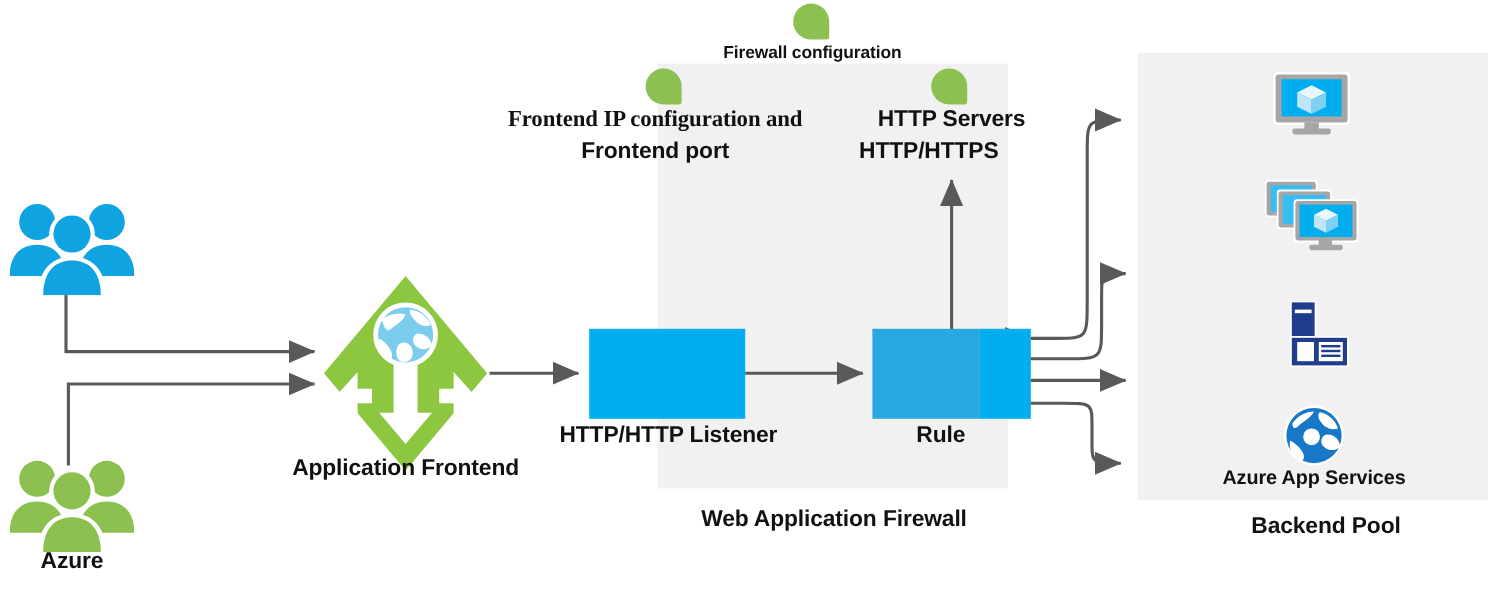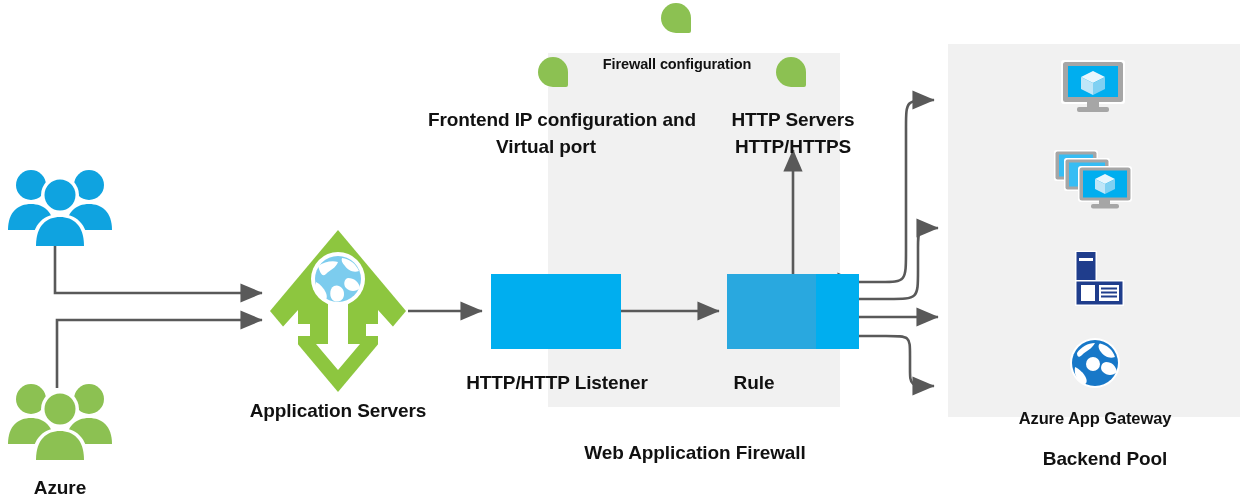--- a/index.html
+++ b/index.html
@@ -21,21 +21,20 @@
 
   
   .lbl {
     position: absolute;
     color: #111111;
     font-weight: bold;
     text-align: center;
     line-height: 1.18;
     white-space: pre;
     letter-spacing: -0.1px;
-    margin-top: 20px;
   }
   .lbl-xl { font-size: 19px; }
   .lbl-lg { font-size: 19px; }
   .lbl-md { font-size: 16.5px; }
   .lbl-sm { font-size: 14.5px; }
 
   
   .panel { position: absolute; background: #f1f1f1; }
 
   
@@ -164,39 +163,39 @@
     <g fill="#ffffff">
 
       <path d="M54,78 L54,98 L42,98 L42,84 L24,104 L42,124 L42,110 L54,110 L54,98 Z" transform="translate(-10,0)"></path>
 
       <path d="M90,78 L90,98 L102,98 L102,84 L120,104 L102,124 L102,110 L90,110 L90,98 Z" transform="translate(10,0)"></path>
 
       <path d="M62,78 L82,78 L82,118 L94,118 L72,144 L50,118 L62,118 Z"></path>
     </g>
   </svg>
 
-  <div class="lbl lbl-lg" style="left:218px; top:380px; width:240px;">Application Servers</div>
+  <div class="lbl lbl-lg" style="left:218px; top:380px; width:240px;">Application Frontend</div>
 
   <div class="pin" style="left:661px; top:3px;"></div>
   <div class="lbl lbl-sm" style="left:577px; top:36px; width:200px;">Firewall configuration</div>
 
   <div class="pin" style="left:538px; top:57px;"></div>
-  <div class="lbl lbl-lg" style="left:402px; top:89px; width:320px;">Frontend IP configuration and</div>
-  <div class="lbl lbl-lg" style="left:386px; top:116px; width:320px;">Virtual port</div>
+  <div class="lbl lbl-lg" style="left:386px; top:89px; width:320px;font-family:Liberation Serif, serif;">Frontend IP configuration and</div>
+  <div class="lbl lbl-lg" style="left:386px; top:116px; width:320px;">Frontend port</div>
 
   <div class="pin" style="left:776px; top:57px;"></div>
   <div class="lbl lbl-lg" style="left:713px; top:89px; width:160px;">HTTP Servers</div>
-  <div class="lbl lbl-lg" style="left:713px; top:116px; width:160px;">HTTP/HTTPS</div>
+  <div class="lbl lbl-lg" style="left:694px; top:116px; width:160px;">HTTP/HTTPS</div>
 
   <div class="box-listener" style="left:491px; top:274px; width:130px; height:75px;"></div>
   <div class="lbl lbl-lg" style="left:446px; top:352px; width:222px;">HTTP/HTTP Listener</div>
 
   <div class="box-rule-main" style="left:727px; top:274px; width:89px; height:75px;"></div>
   <div class="box-rule-edge" style="left:816px; top:274px; width:43px; height:75px;"></div>
-  <div class="lbl lbl-lg" style="left:704px; top:352px; width:100px;">Rule</div>
+  <div class="lbl lbl-lg" style="left:734px; top:352px; width:100px;">Rule</div>
 
   <div class="lbl lbl-xl" style="left:540px; top:422px; width:310px;">Web Application Firewall</div>
 
   <svg class="icon" style="left:1059px; top:58px;" width="68" height="58" viewBox="0 0 68 58">
     <rect x="2" y="2" width="64" height="44" rx="3" fill="#ffffff"></rect>
     <rect x="4" y="4" width="60" height="40" rx="2.5" fill="#A6A6A6"></rect>
     <rect x="9" y="8" width="50" height="31" fill="#00AEEF"></rect>
     <rect x="28" y="44" width="12" height="6" fill="#A6A6A6"></rect>
     <rect x="18" y="49" width="32" height="5" rx="2" fill="#A6A6A6"></rect>
 
@@ -251,17 +250,17 @@
     <circle cx="27" cy="27" r="25" fill="#ffffff"></circle>
     <circle cx="27" cy="27" r="23" fill="#1878C8"></circle>
     <g fill="#ffffff">
       <path d="M9,17 C13,11 20,7 27,7 C24,13 18,15 14,19 C11,22 9,21 9,17 Z"></path>
       <path d="M32,7.5 C39,9 45,14 47,21 C41,23 36,20 33,16 C30,12.5 30,8.5 32,7.5 Z"></path>
       <path d="M7,31 C11,33 16,37 18,42 C20,47 17,50 13,47 C8,43 6,37 7,31 Z"></path>
       <path d="M38,26 C44,26 48,30 49,36 C45,40 39,40 35,36 C31.5,33 33,26.5 38,26 Z"></path>
       <circle cx="25" cy="28" r="7"></circle>
     </g>
   </svg>
-  <div class="lbl lbl-md" style="left:1000px; top:389px; width:190px;">Azure App Gateway</div>
+  <div class="lbl lbl-md" style="left:1000px; top:389px; width:190px;">Azure App Services</div>
 
   <div class="lbl lbl-xl" style="left:1000px; top:428px; width:210px;">Backend Pool</div>
 
 </div>
 
 </body></html>

